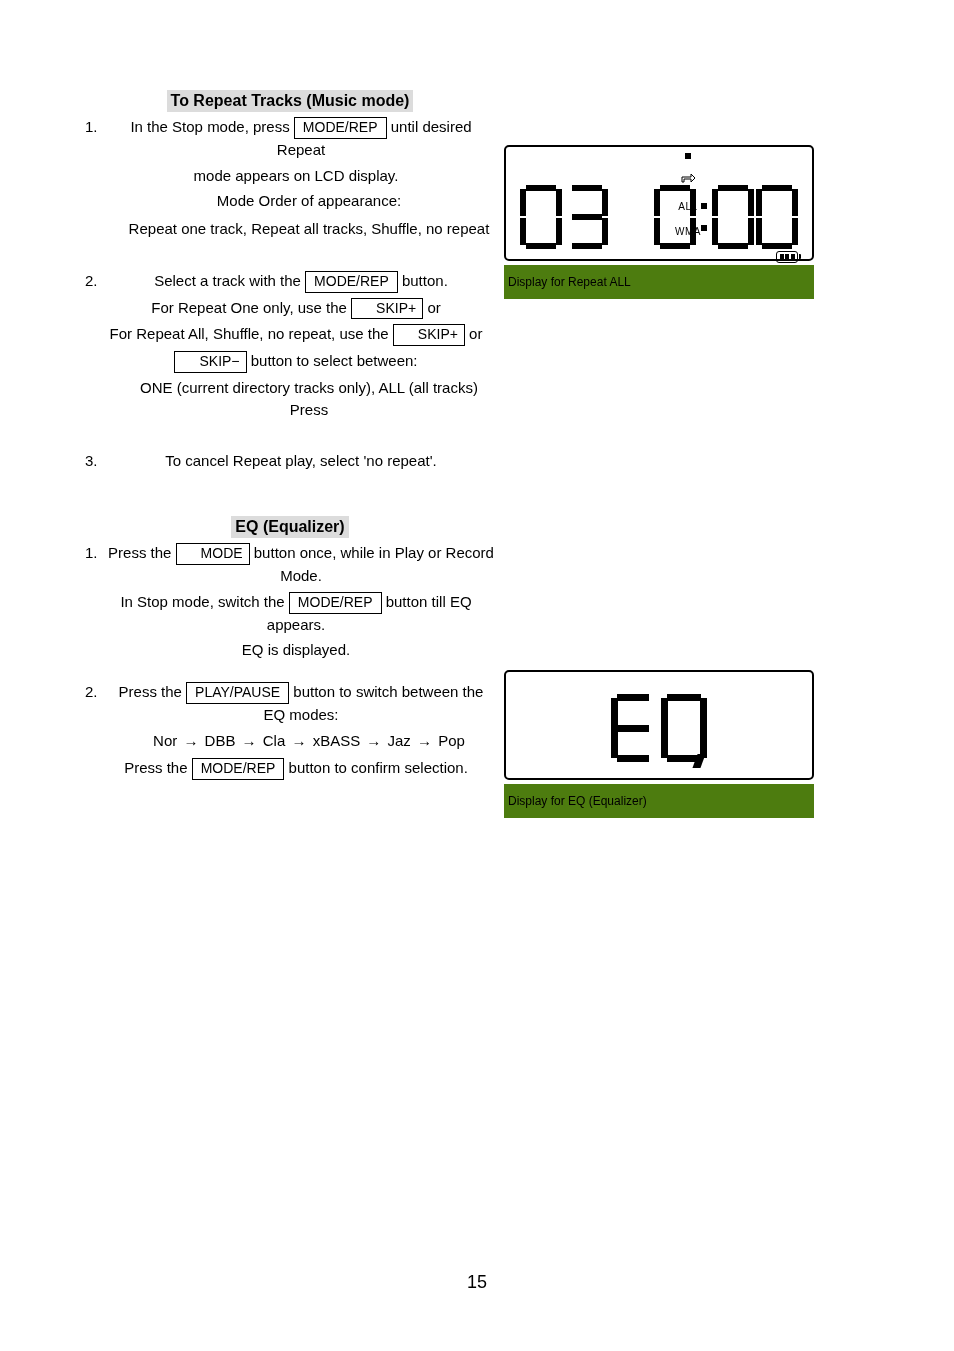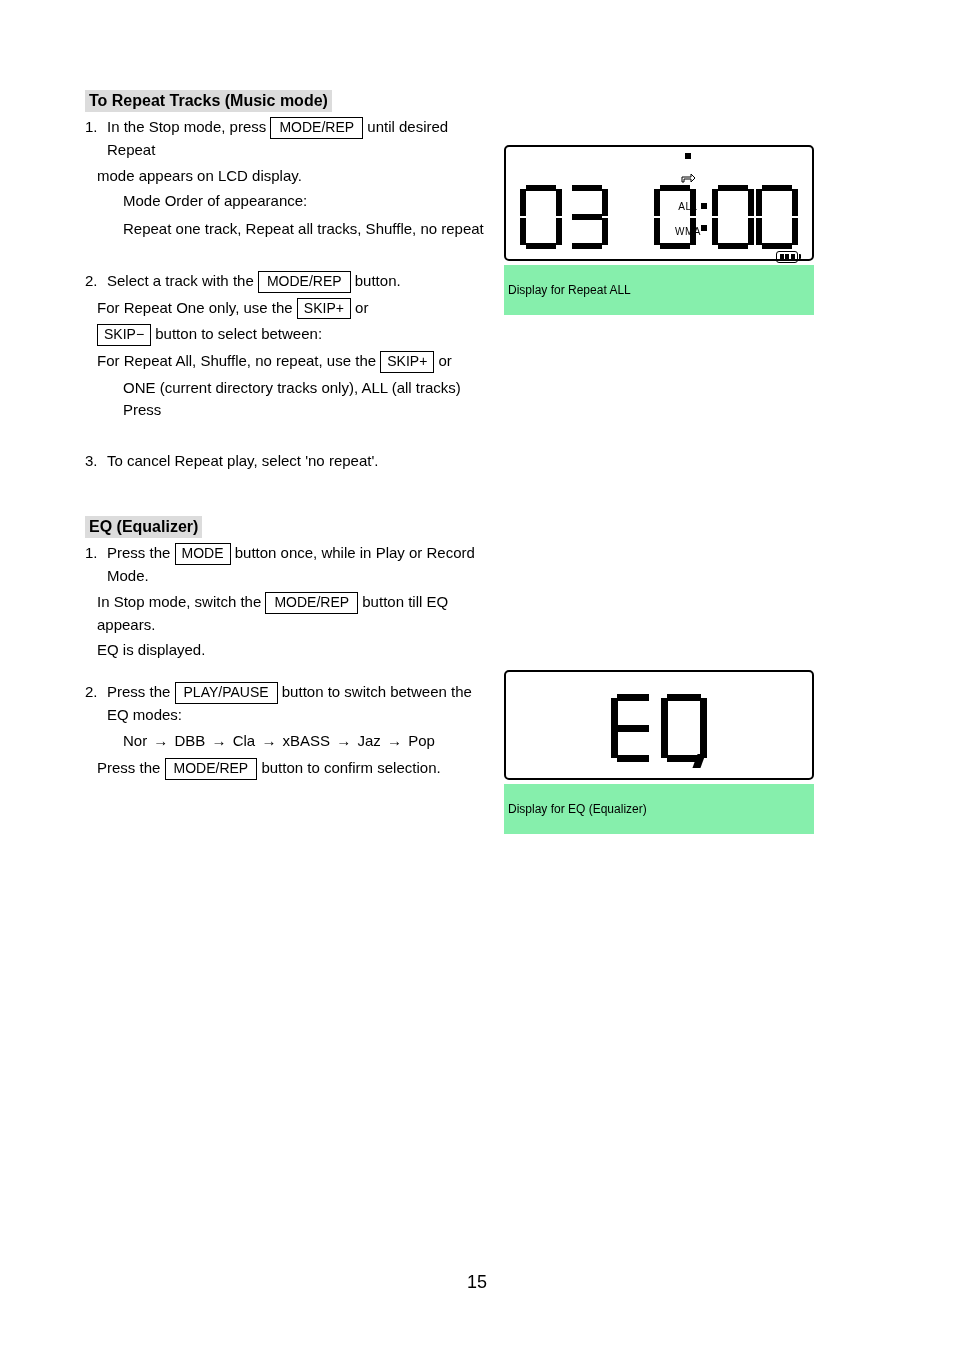--- a/index.html
+++ b/index.html
@@ -15,20 +15,21 @@
     width: 954px;
     height: 1351px;
     position: relative;
     margin: 0 auto;
     padding: 90px 85px 40px 85px;
   }
   .left-col {
     width: 410px;
     display: inline-block;
     vertical-align: top;
+    text-align: center;
   }
   .right-col {
     position: absolute;
     right: 100px;
     top: 130px;
     width: 310px;
   }
   .sec-title {
     background: #dcdcdc;
     font-weight: bold;
@@ -50,39 +51,39 @@
     top: 0;
   }
   .btn {
     border: 1px solid #000;
     display: inline-block;
     padding: 1px 8px 2px 8px;
     line-height: 1.2;
     font-size: 14px;
     white-space: nowrap;
   }
-  .btn-short { padding: 1px 6px 2px 6px; }
+  .btn-short { padding: 1px 6px 2px 24px; }
   .indent-continue {
     margin-left: 12px;
     line-height: 1.45;
     margin-bottom: 4px;
   }
   .mode-order {
     margin-left: 38px;
     line-height: 1.45;
     margin-bottom: 6px;
   }
   .arrow {
     font-family: Arial, sans-serif;
     padding: 0 2px;
   }
   figcaption {
-    background: #86efac;
+    background: #4d7c0f;
     font-size: 12px;
-    padding: 18px 4px;
+    padding: 10px 4px;
     margin-top: 4px;
     width: 100%;
   }
   
   .lcd {
     border: 2px solid #000;
     border-radius: 5px;
     width: 310px;
     height: 116px;
     position: relative;
@@ -258,27 +259,27 @@
       <span>Select a track with the </span>
       <span class="btn">MODE/REP</span>
       <span> button.</span>
     </div>
     <div class="indent-continue">
       <span>For Repeat One only, use the </span>
       <span class="btn btn-short">SKIP+</span>
       <span> or </span>
     </div>
     <div class="indent-continue">
-      <span class="btn btn-short">SKIP−</span>
-      <span> button to select between:</span>
-    </div>
-    <div class="indent-continue">
       <span>For Repeat All, Shuffle, no repeat, use the </span>
       <span class="btn btn-short">SKIP+</span>
       <span> or </span>
+    </div>
+    <div class="indent-continue">
+      <span class="btn btn-short">SKIP−</span>
+      <span> button to select between:</span>
     </div>
     <div class="mode-order" style="margin-left:38px">
       <span>ONE (current directory tracks only), ALL (all tracks) Press </span>
     </div>
 
     <div style="height:24px"></div>
 
     <div class="step" data-num="3.">To cancel Repeat play, select 'no repeat'.</div>
   </div>
 

